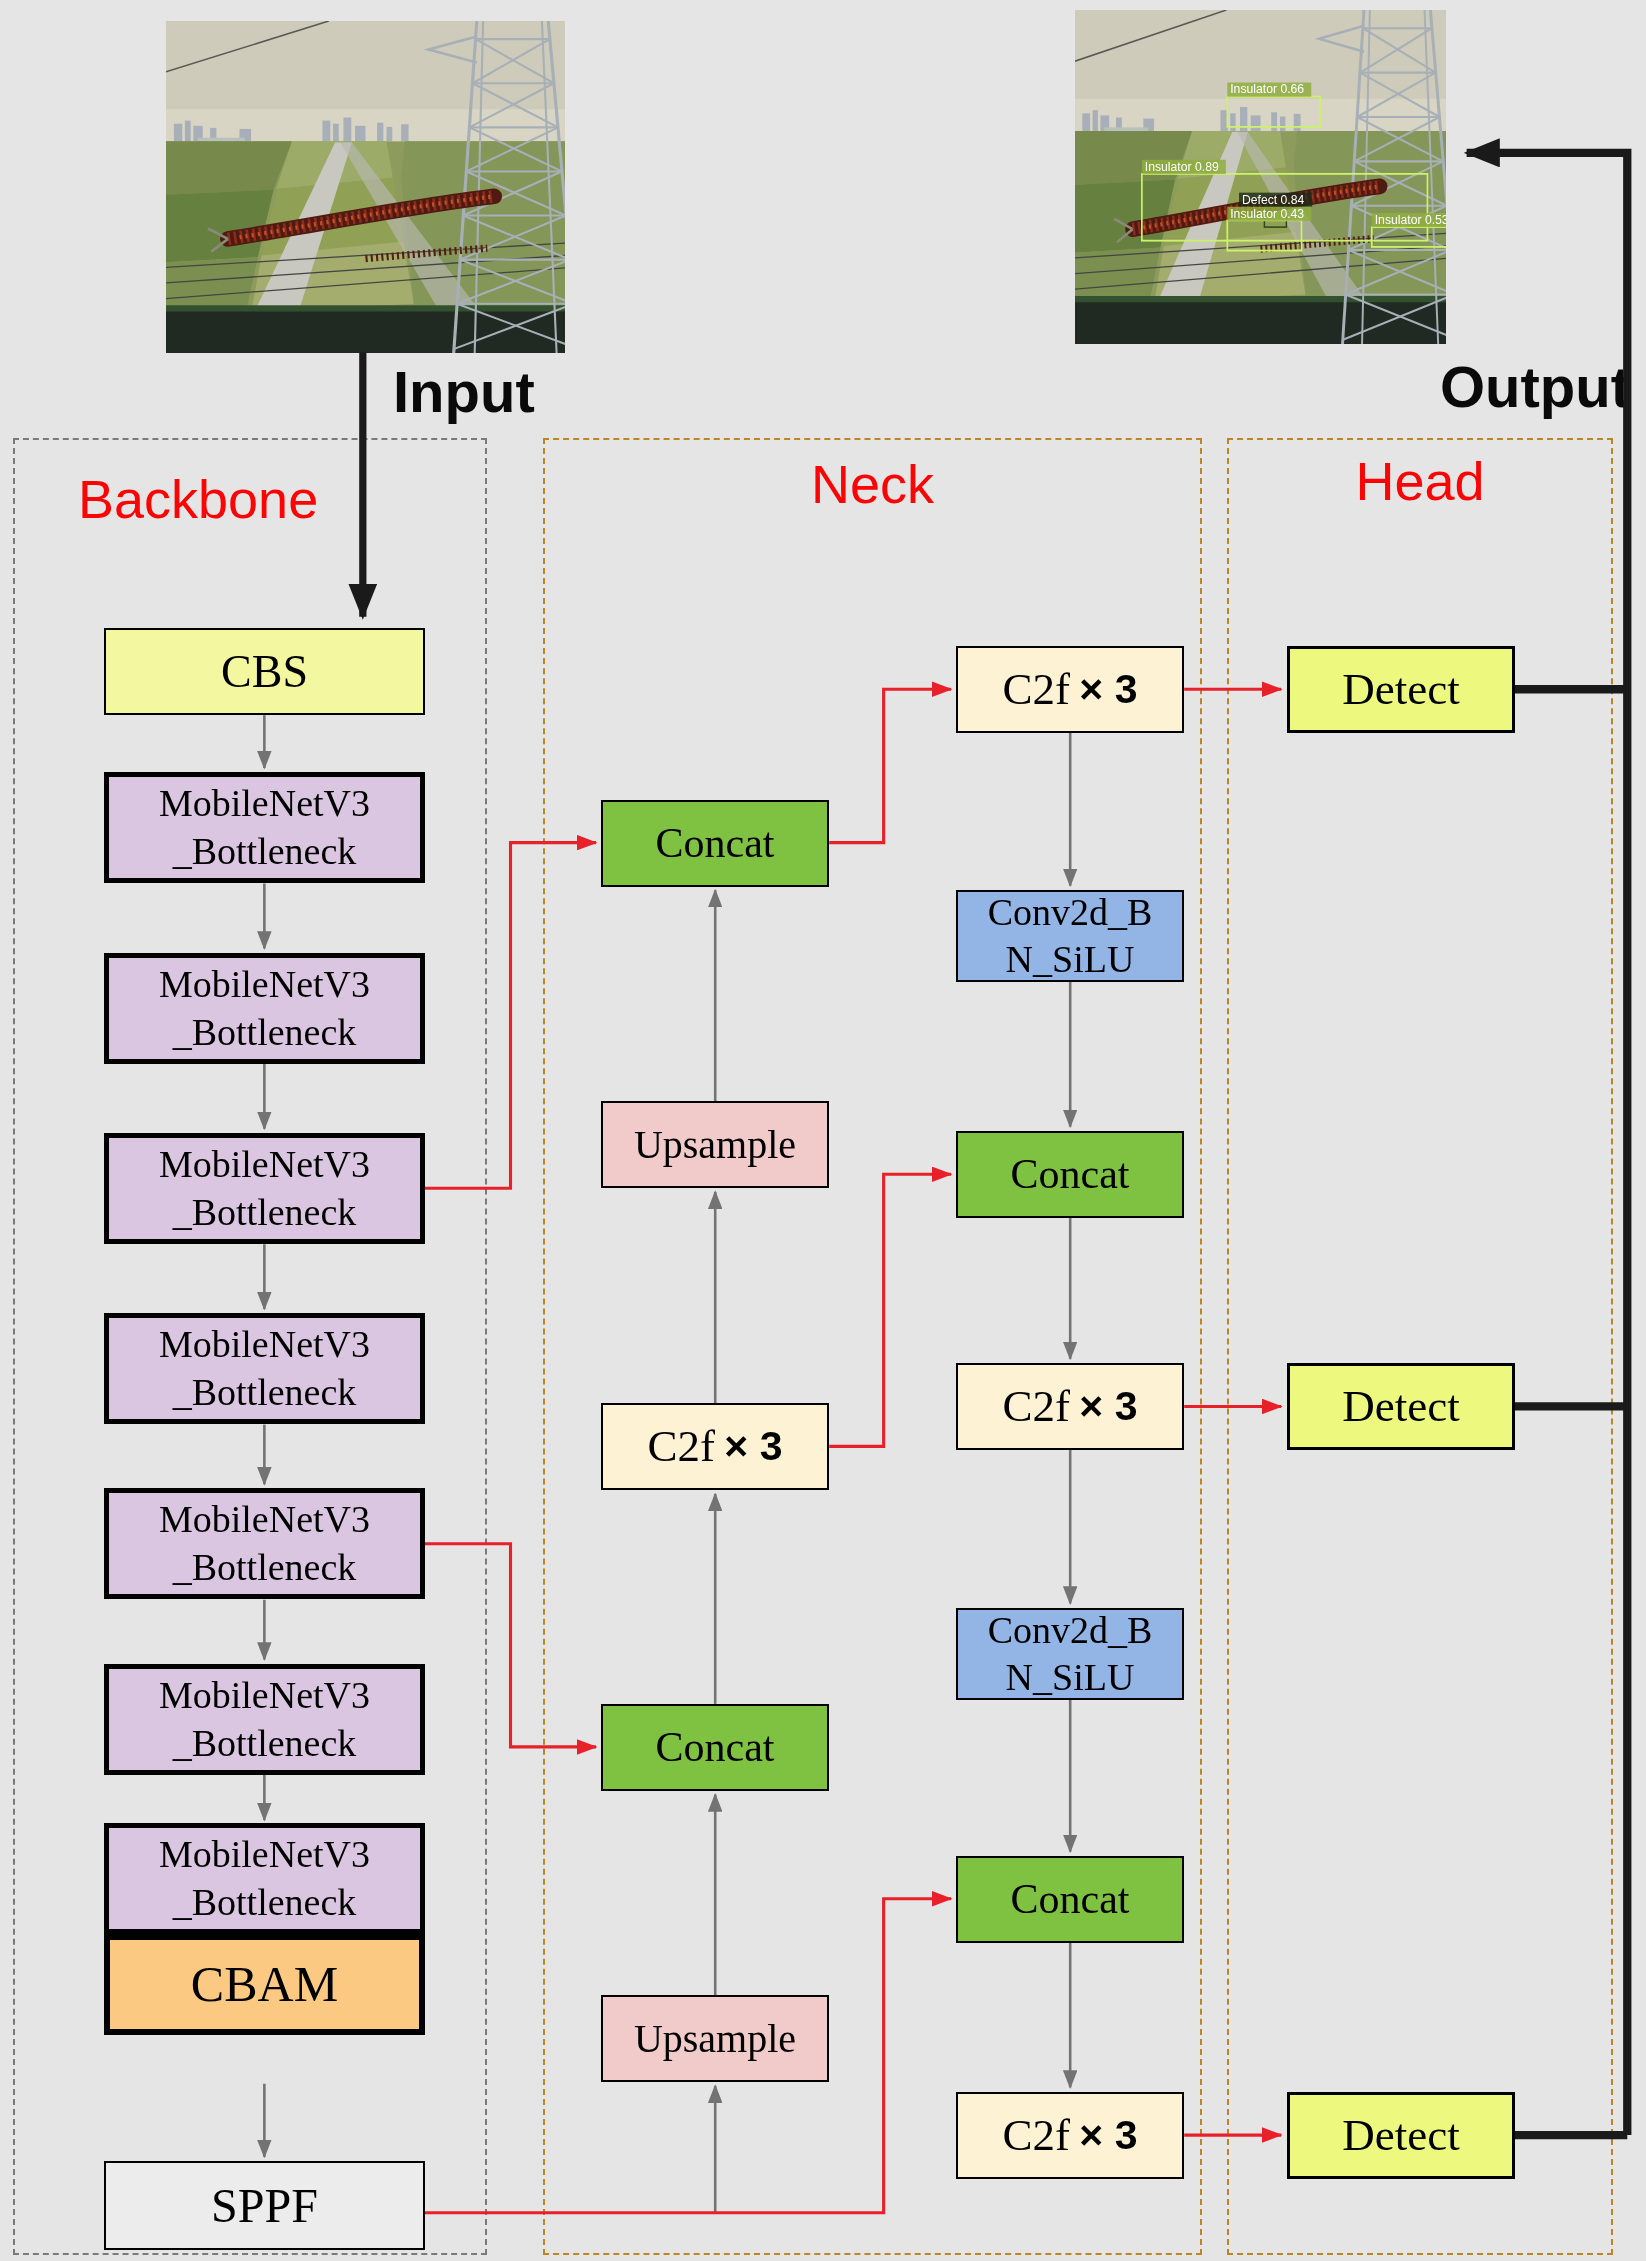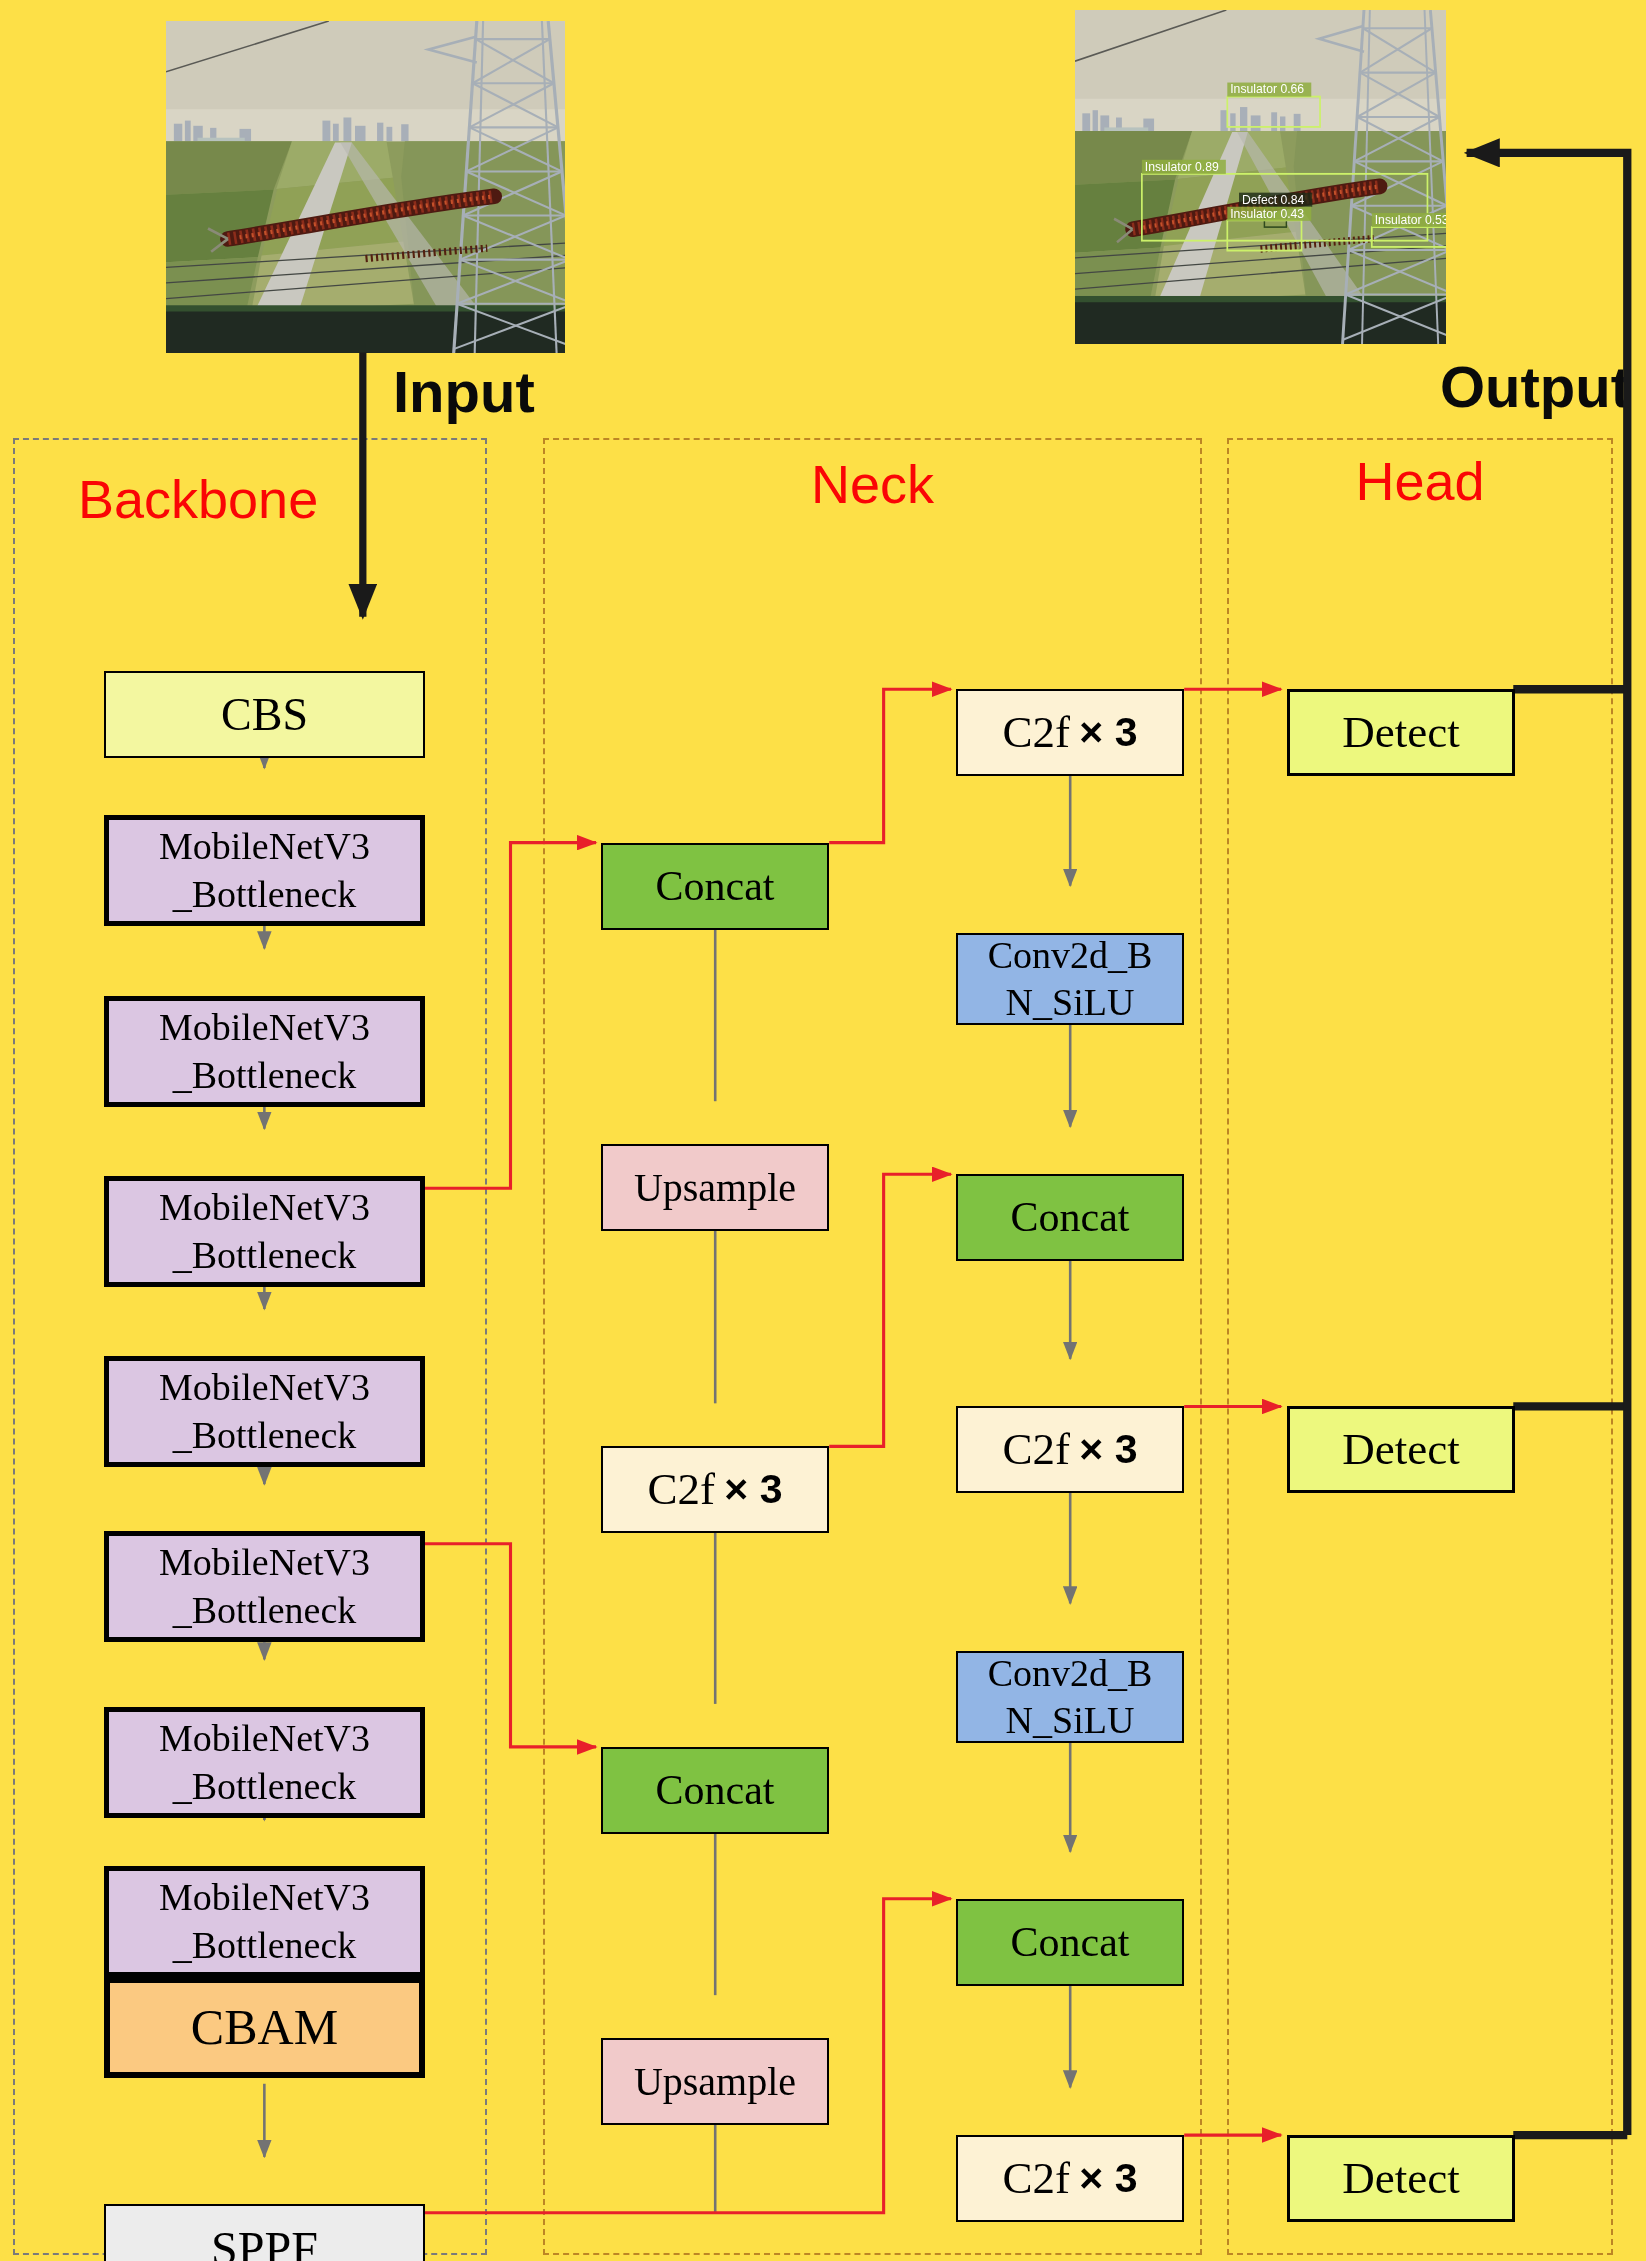--- a/index.html
+++ b/index.html
@@ -1,16 +1,16 @@
 <!DOCTYPE html>
 <html style="font-size:8.3px"><head>
 <meta charset="utf-8">
 <style>
   html,body{margin:0;padding:0;background:#ffffff;}
-  #canvas{position:relative;width:1646px;height:2261px;background:#fde047;overflow:hidden;
+  #canvas{position:relative;width:1646px;height:2261px;background:#e5e5e5;overflow:hidden;
           font-family:"Liberation Serif",serif;}
 
   
   .panel{position:absolute;box-sizing:border-box;border:2.6px dashed #7a7a7a;background:transparent;}
   #panel-backbone{left:13px;top:438px;width:474px;height:1817px;border-color:#7a7a7a;}
   #panel-neck{left:543px;top:438px;width:659px;height:1817px;border-color:#bd8624;}
   #panel-head{left:1227px;top:438px;width:386px;height:1817px;border-color:#bd8624;}
   .panel-label{position:absolute;color:#fa0505;font-family:"Liberation Sans",sans-serif;
                font-size:54px;line-height:1;white-space:nowrap;}
   #backbone-label{left:78px;top:472px;}
@@ -23,21 +23,21 @@
   #input-label{left:393px;top:363px;}
   #output-label{left:1429px;top:358px;width:201px;text-align:right;}
 
   
   .photo{position:absolute;display:block;}
   #input-photo{left:166px;top:21px;width:399px;height:332px;}
   #output-photo{left:1075px;top:10.4px;width:371px;height:334px;}
 
   
   .block{position:absolute;box-sizing:border-box;display:flex;align-items:center;justify-content:center;
-         text-align:center;color:#000;border:2.1px solid #000;margin-top:43px;}
+         text-align:center;color:#000;border:2.1px solid #000;}
   .block-label{white-space:pre-line;line-height:1.25;}
   .b-bneck{background:#dbc6e2;border-width:5.7px;font-size:38px;}
   .b-concat{background:#7fc242;font-size:42px;}
   .b-upsample{background:#f1caca;font-size:40px;}
   .b-c2f{background:#fdf2d4;border-width:2.6px;font-size:45px;}
   .b-conv{background:#92b5e5;font-size:38px;}
   .b-detect{background:#edf87e;border-width:3.1px;font-size:45px;}
   #cbs{left:104px;top:628px;width:321px;height:87px;background:#f3f7a0;font-size:46px;}
   #mb1{left:104px;top:772px;width:321px;height:111px;}
   #mb2{left:104px;top:953px;width:321px;height:111px;}

